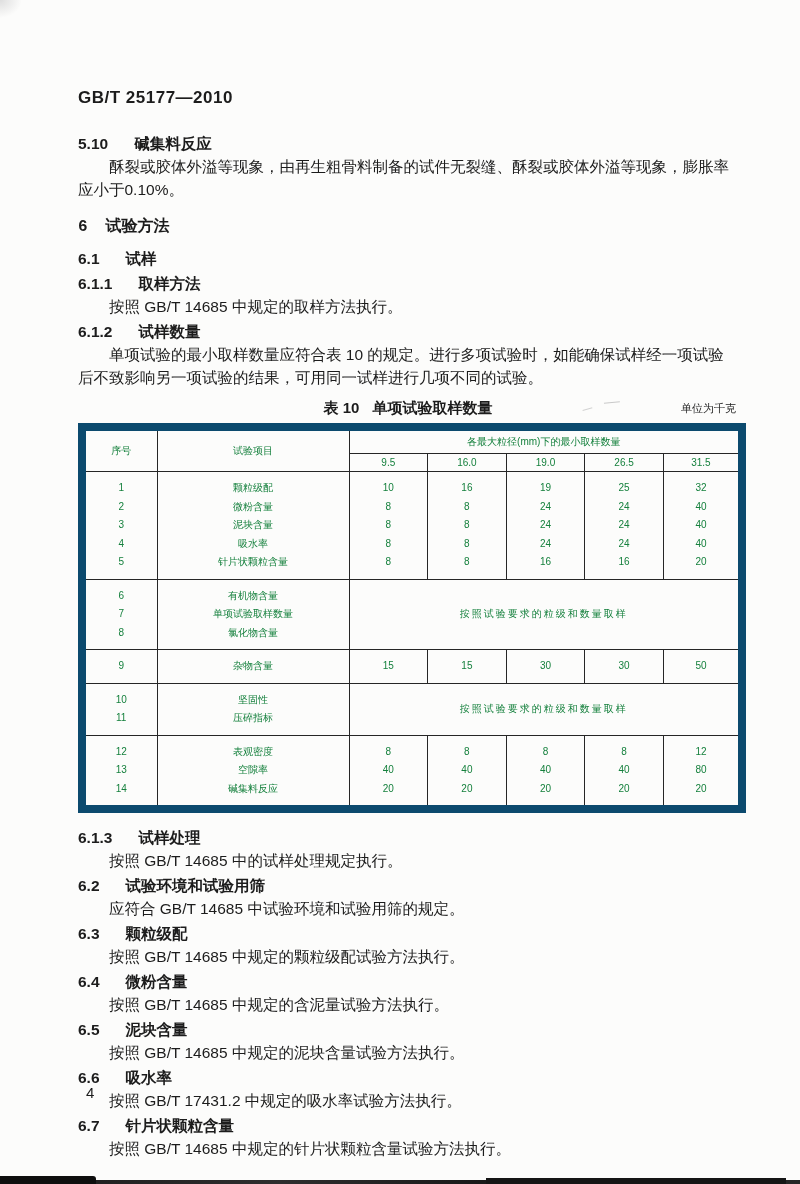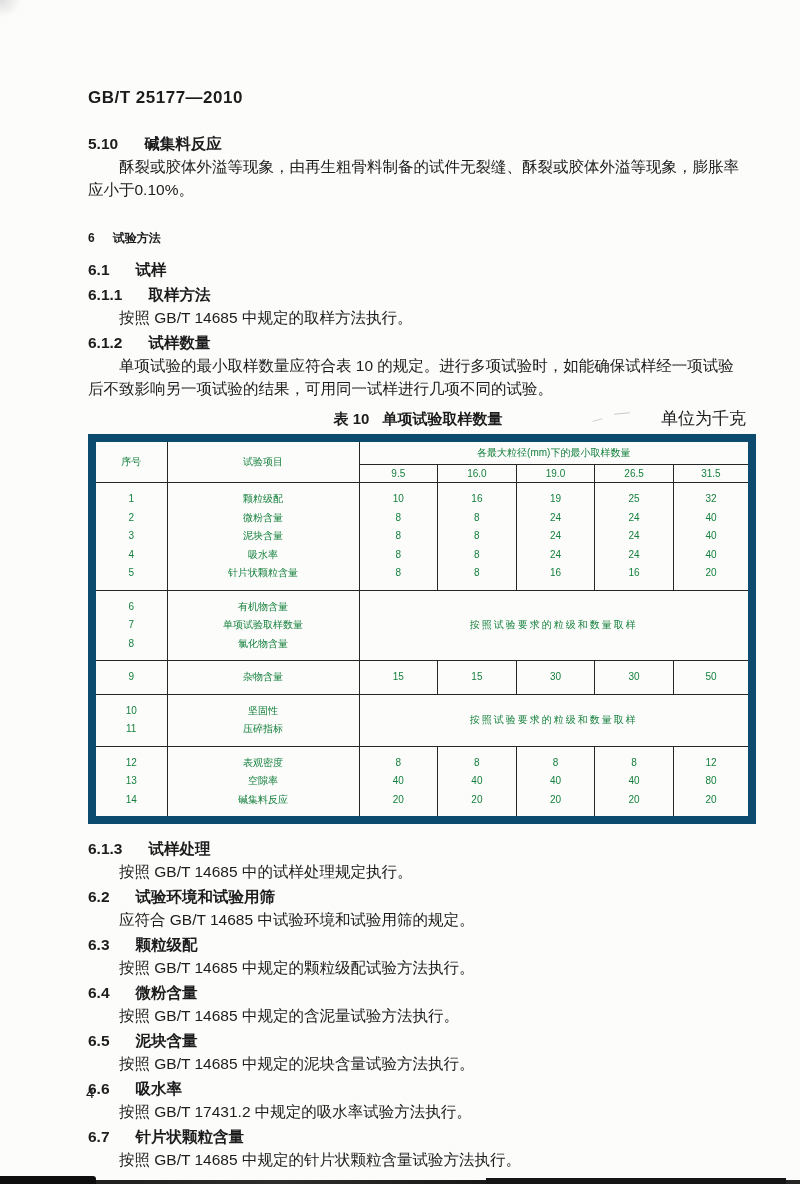--- a/index.html
+++ b/index.html
@@ -6,38 +6,38 @@
   .page {
     position:relative; width:800px; height:1184px;
     background:#fcfcfb; overflow:hidden;
     font-family:"Liberation Sans","DejaVu Sans",sans-serif;
     color:#1c1c1c;
   }
   .corner-smudge{
     position:absolute; left:0; top:0; width:22px; height:18px;
     background:radial-gradient(ellipse at top left,#dedede 0%,rgba(250,250,250,0) 70%);
   }
-  .content{ position:absolute; left:88px; top:88px; width:660px; }
+  .content{ position:absolute; left:78px; top:88px; width:660px; }
 
   .doc-number{ font-weight:bold; font-size:17px; letter-spacing:.5px; margin-bottom:24px; }
 
   .heading{ font-weight:bold; font-size:15.5px; line-height:23px; margin-top:2px; }
   .heading .h-num{ display:inline-block; margin-right:26px; }
-  .heading.chapter{ font-size:12px; margin-top:26px; margin-bottom:8px; }
+  .heading.chapter{ font-size:16px; margin-top:15px; margin-bottom:8px;font-family:Liberation Mono, monospace; }
   .heading.chapter .h-num{ margin-right:18px; }
   p.para{ margin:0; font-size:15.5px; line-height:23px; text-indent:2em; }
 
   .table-caption-row{
     position:relative; margin-top:9px; margin-bottom:5px;
     text-align:center; font-weight:bold; font-size:15px; line-height:20px;
   }
   .table-caption-row .cap-num{ margin-right:13px; }
   .table-caption-row .unit{
     position:absolute; right:2px; bottom:0;
-    font-weight:normal; font-size:17px;
+    font-weight:normal; font-size:11px;
   }
   .pencil-marks{
     position:absolute; right:118px; top:4px; width:16px; height:2px;
     border-top:1px solid #c9c9c9; transform:rotate(-6deg);
   }
   .pencil-marks::after{
     content:""; position:absolute; left:-22px; top:3px; width:10px; height:0;
     border-top:1px solid #d2d2d2; transform:rotate(-10deg);
   }
 

